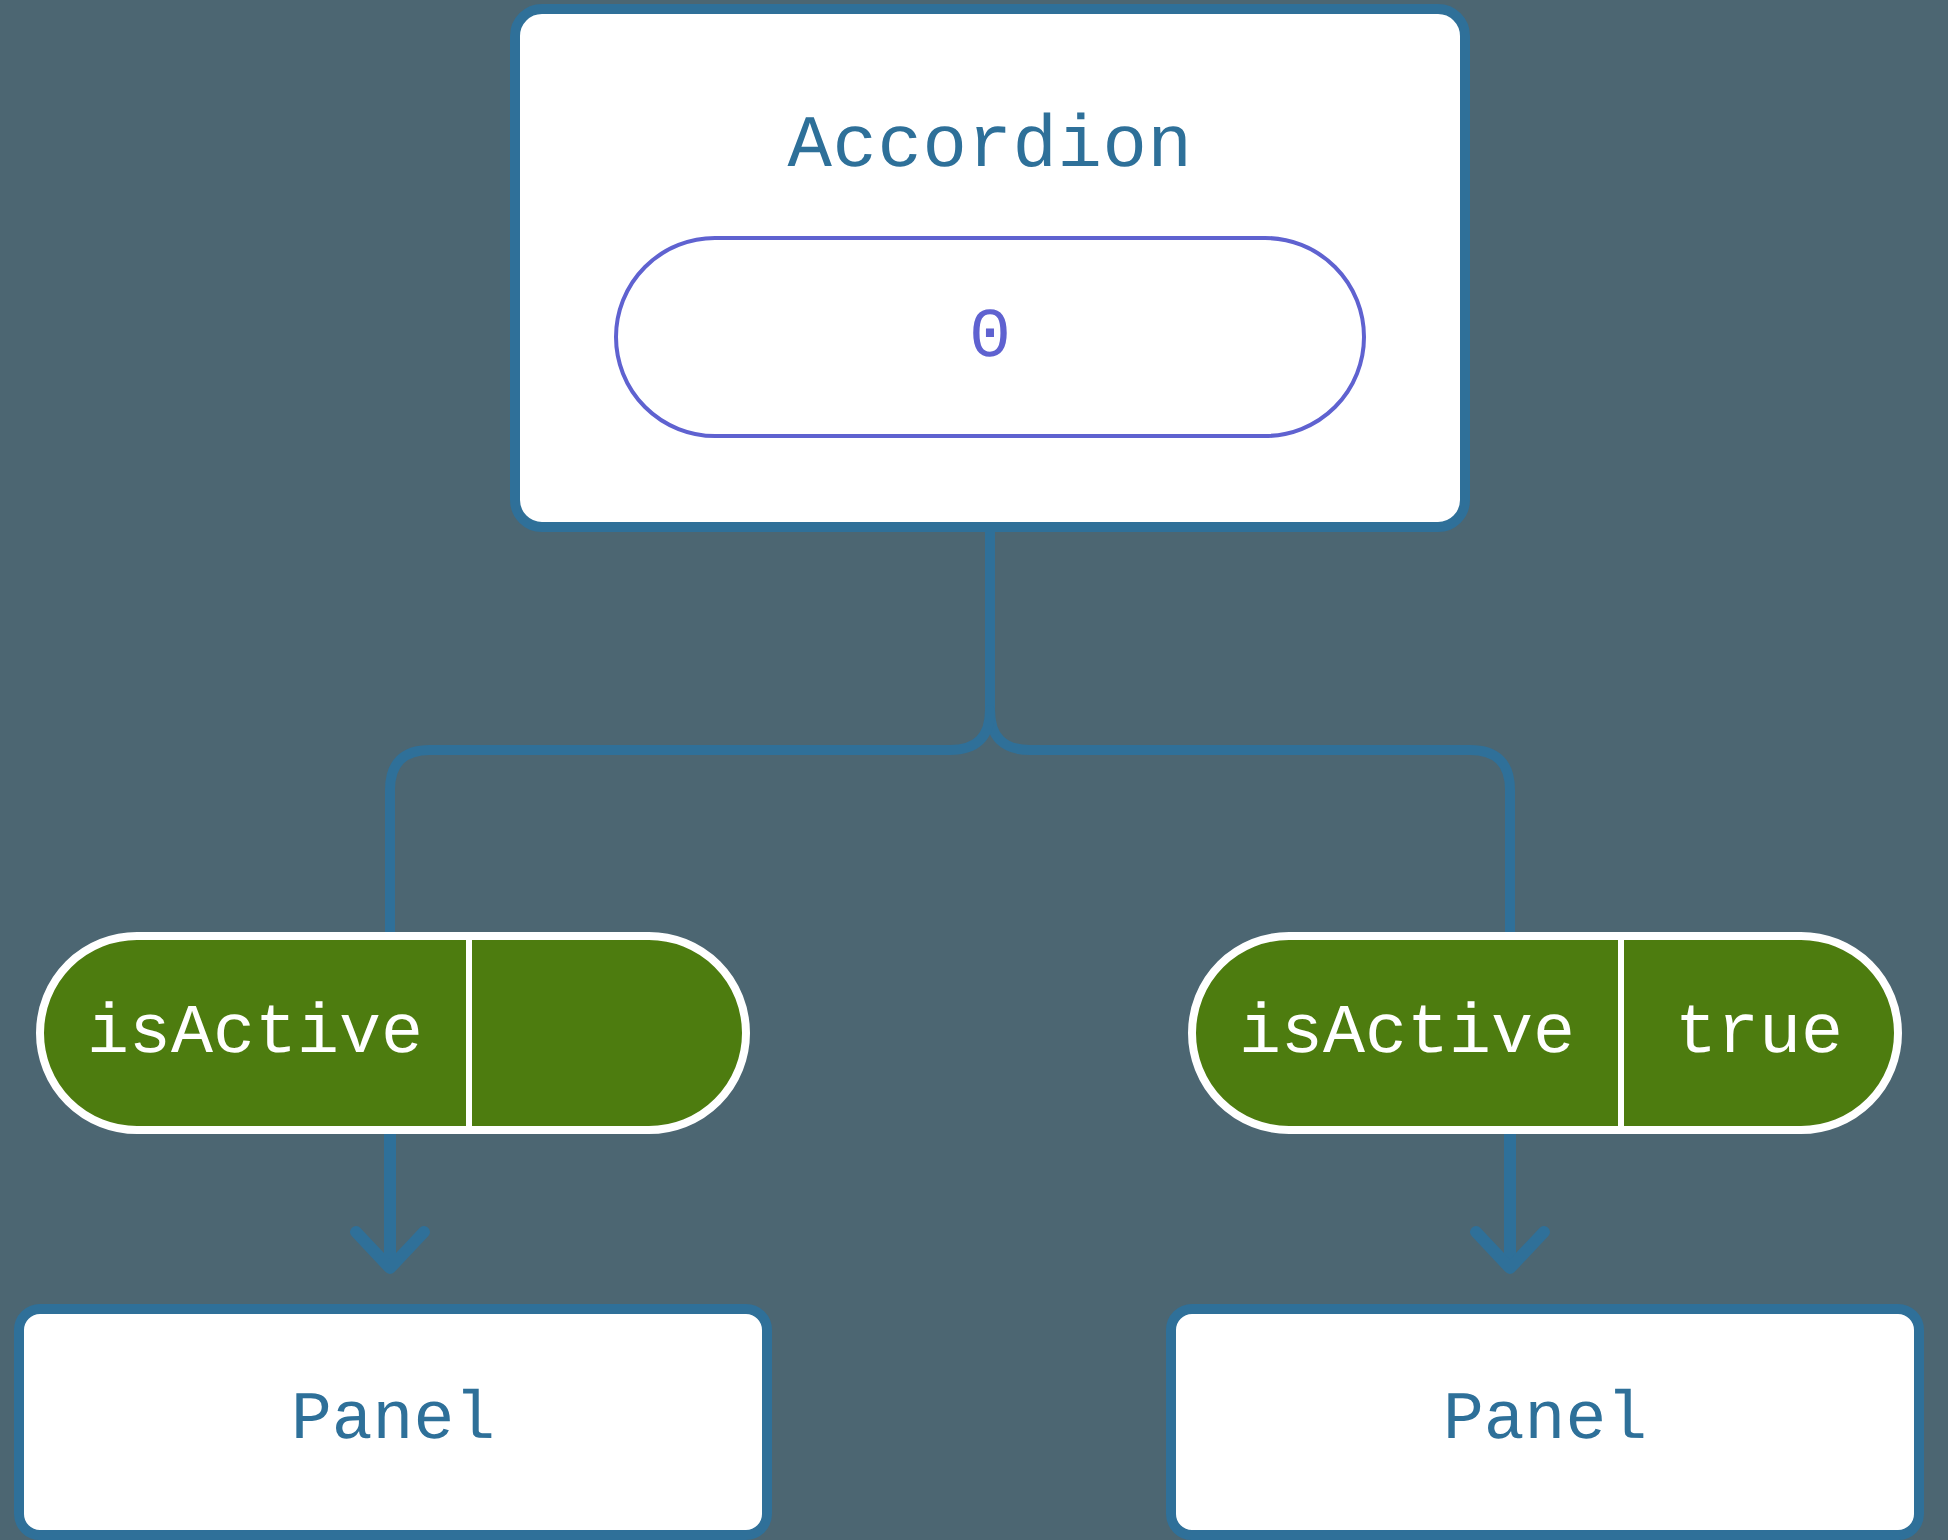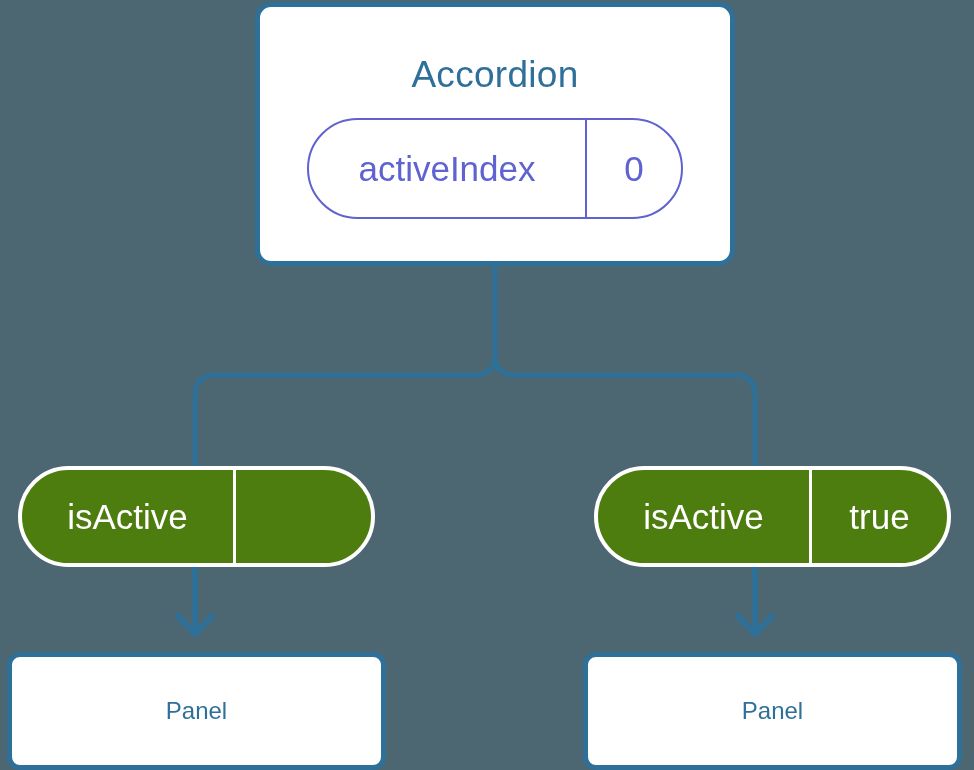--- a/index.html
+++ b/index.html
@@ -14,20 +14,21 @@
     font-family: "Liberation Sans", sans-serif;
     position: relative;
   }
 
   #diagram-root {
     position: absolute;
     left: 0;
     top: 0;
     width: 802px;
     height: 770px;
+    font-family: Liberation Mono, monospace;
   }
 
   
   #connector-layer {
     position: absolute;
     left: 0;
     top: 0;
     width: 974px;
     height: 770px;
     pointer-events: none;
@@ -135,21 +136,21 @@
   
   .panel-box {
     height: 118px;
     display: flex;
     align-items: center;
     justify-content: center;
     border-radius: 13px;
   }
   .panel-title {
     color: #2e7099;
-    font-size: 24px;
+    font-size: 34px;
     font-weight: 400;
     user-select: none;
   }
   #panel-box-left {
     left: 7px;
     top: 652px;
     width: 379px;
   }
   #panel-box-right {
     left: 583px;
@@ -185,21 +186,20 @@
       <line x1="755" y1="567" x2="755" y2="634" stroke="#2f7099" stroke-width="6" stroke-linecap="butt"></line>
       <path d="M 738 616 L 755 634 L 772 616" fill="none" stroke="#2f7099" stroke-width="6" stroke-linecap="round" stroke-linejoin="round"></path>
     </g>
   </svg>
 
   <div class="card" id="accordion-box">
     <div class="component-title">Accordion</div>
   </div>
 
   <div class="pill" id="state-pill-activeindex">
-    <div class="pill-key">activeIndex</div>
     <div class="pill-val">0</div>
   </div>
 
   <div class="pill pill-filled" id="state-pill-left">
     <div class="pill-key">isActive</div>
   </div>
 
   <div class="pill pill-filled" id="state-pill-right">
     <div class="pill-key">isActive</div>
     <div class="pill-val">true</div>

